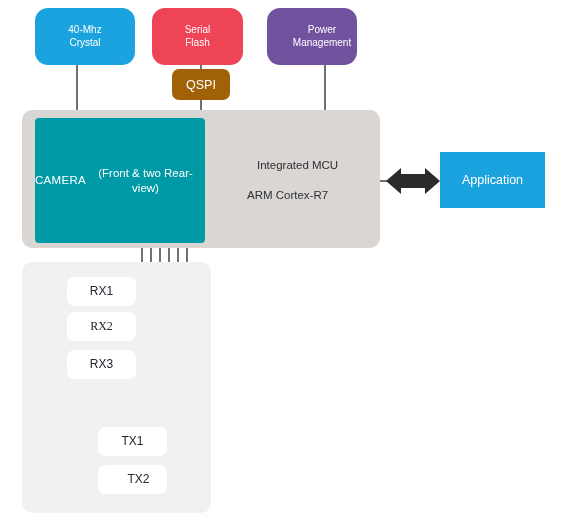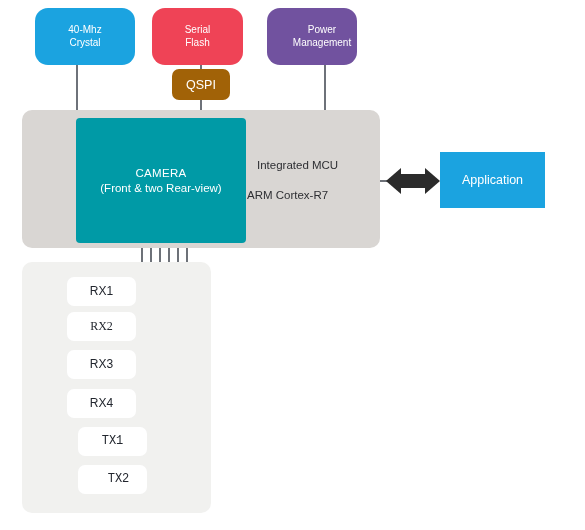--- a/index.html
+++ b/index.html
@@ -58,22 +58,21 @@
     border-radius: 10px;
     z-index: 2;
     display: block;
   }
   #box-camera {
     left: 35px; top: 118px; width: 170px; height: 125px;
     border-radius: 4px;
     color: #ffffff;
     font-size: 11.5px;
     z-index: 3;
-    flex-direction: column;
-    margin-left: 41px;
+    flex-direction: row;
   }
   #box-camera .cam-line1 { letter-spacing: 0.3px; }
   #box-camera .cam-line2 { }
 
   .mcu-label {
     position: absolute;
     color: #2e2f33;
     font-size: 11.5px;
     z-index: 3;
     white-space: nowrap;
@@ -98,21 +97,21 @@
   }
   .rf-box {
     height: 29px;
     border-radius: 7px;
     background: #ffffff;
     color: #22262e;
     font-size: 12px;
     z-index: 3;
   }
   .rx-box { left: 67px; width: 69px; }
-  .tx-box { left: 78px; width: 69px; font-family: Liberation Mono, monospace; }
+  .tx-box { left: 98px; width: 69px; }
 
   #rf-rx1 { top: 277px; }
   #rf-rx2 { top: 312px; font-family: Liberation Serif, serif; }
   #rf-rx3 { top: 350px; }
   #rf-rx4 { top: 389px; }
   #rf-tx1 { top: 427px; }
   #rf-tx2 { top: 465px; padding-left: 12px; }
 </style>
 </head>
 <body>
@@ -211,23 +210,20 @@
 
   <div class="node rf-box rx-box" id="rf-rx1" style="background: rgb(255, 255, 255);">
     <span>RX1</span>
   </div>
   <div class="node rf-box rx-box" id="rf-rx2" style="background: rgb(255, 255, 255);">
     <span>RX2</span>
   </div>
   <div class="node rf-box rx-box" id="rf-rx3" style="background: rgb(255, 255, 255);">
     <span>RX3</span>
   </div>
-  <div class="node rf-box rx-box" id="rf-rx4" style="background: rgb(255, 255, 255);">
-    <span>RX4</span>
-  </div>
   <div class="node rf-box tx-box" id="rf-tx1" style="background: rgb(255, 255, 255);">
     <span>TX1</span>
   </div>
   <div class="node rf-box tx-box" id="rf-tx2" style="background: rgb(255, 255, 255);">
     <span>TX2</span>
   </div>
 
 </div>
 
 </body></html>

